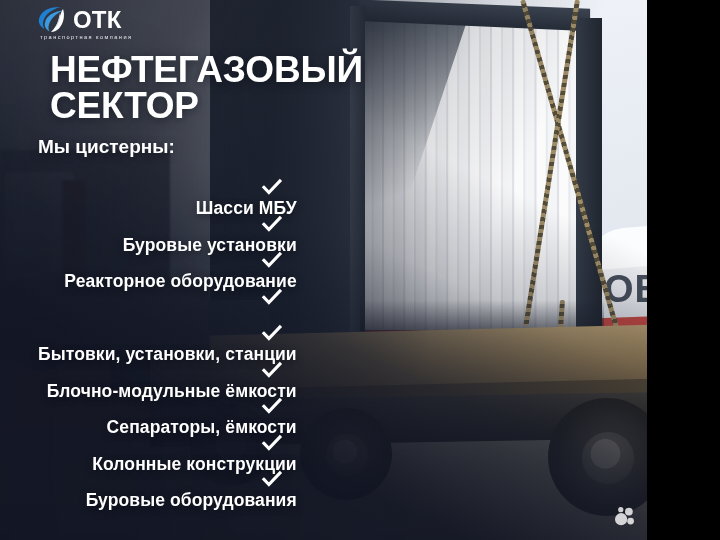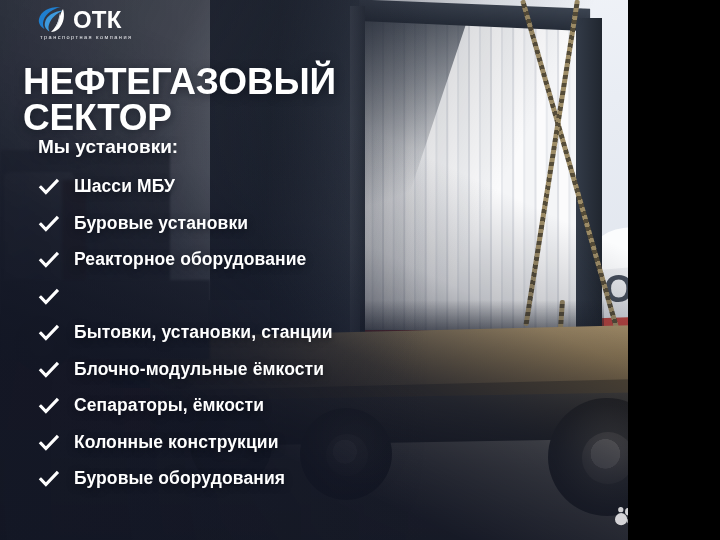--- a/index.html
+++ b/index.html
@@ -9,20 +9,21 @@
   }
   body {
     font-family: "Liberation Sans", sans-serif;
   }
   .stage {
     position: relative;
     width: 628px;
     height: 540px;
     overflow: hidden;
     background: #ef4444;
+    padding-left: 19px;
   }
 
   
   .photo { position:absolute; inset:0; overflow:hidden; }
 
   
   .sky {
     position:absolute; left:0; top:0; width:720px; height:330px;
     background:
       linear-gradient(170deg, #f4f6fa 0%, #e9edf4 45%, #dfe4ec 100%);
@@ -210,41 +211,41 @@
     font-size:24px; font-weight:800; color:#ffffff; letter-spacing:.2px;
     line-height:1; font-family:"Liberation Sans", sans-serif;
   }
   .logo-sub{
     font-size:5.6px; color:#e9eaee; letter-spacing:1.45px;
     margin-left:2px; font-weight:400; white-space:nowrap;
     font-family:"Liberation Sans", sans-serif;
   }
 
   .headline{
-    position:absolute; left:23px; top:52px;
+    position:absolute; left:50px; top:52px;
     width:430px;
     font-size:37px; line-height:.97; font-weight:800;
     color:#ffffff; letter-spacing:-.2px;
     text-shadow: 0 2px 10px rgba(8,11,20,.55);
     font-family:"Liberation Sans", sans-serif;
-    margin-top:12px;
   }
   .subhead{
     position:absolute; left:38px; top:136px;
     font-size:19px; font-weight:700; color:#ffffff;
     text-shadow: 0 2px 8px rgba(8,11,20,.55);
   }
 
   .list{
     position:absolute; left:38px; top:176px;
     display:flex; flex-direction:column;
   }
   .list-item{
-    display:flex; align-items:flex-start;
+    display:flex; align-items:flex-end;
     height:36.5px;
+    flex-direction:column;
   }
   .check{
     width:22px; height:22px; flex:0 0 22px; margin-right:14px;
     display:flex; align-items:center; justify-content:center;
   }
   .check svg{ display:block; }
   .li-label{
     font-size:17.5px; font-weight:700; color:#ffffff;
     letter-spacing:.1px; white-space:nowrap;
     text-shadow: 0 2px 7px rgba(8,11,20,.6);
@@ -329,21 +330,21 @@
         <span class="logo-text">ОТК</span>
       </div>
       <div class="logo-sub">транспортная компания</div>
     </div>
 
     <div class="headline">
       <div>НЕФТЕГАЗОВЫЙ</div>
       <div>СЕКТОР</div>
     </div>
 
-    <div class="subhead">Мы установки:</div>
+    <div class="subhead">Мы цистерны:</div>
 
     <div class="list">
 
       <div class="list-item">
         <span class="check">
           <svg width="22" height="22" viewBox="0 0 24 24">
               <path d="M3.2 12.4 L8.6 18 L20.6 5.4" fill="none" stroke="#ffffff" stroke-width="3.4" stroke-linecap="square" stroke-linejoin="miter"></path>
             </svg>
         </span>
         <span class="li-label">Шасси МБУ</span>

